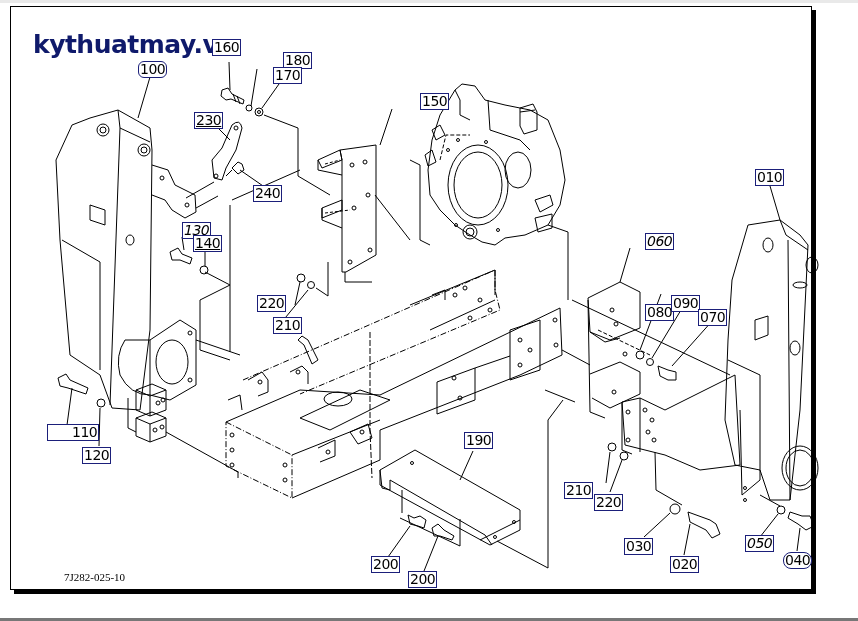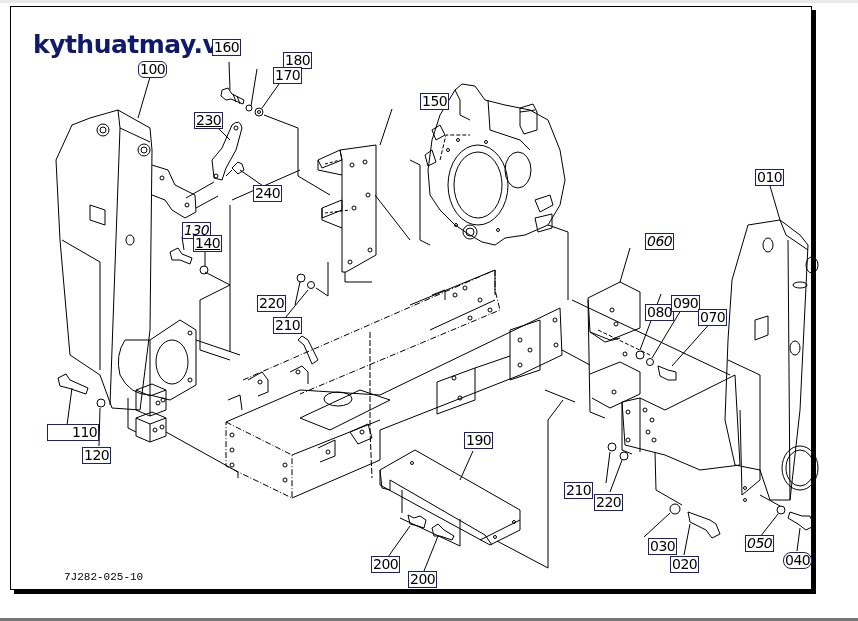--- a/index.html
+++ b/index.html
@@ -3,21 +3,21 @@
 <meta charset="utf-8">
 <style>
   html, body { margin: 0; padding: 0; background: #ffffff; }
   body { width: 858px; height: 621px; position: relative; overflow: hidden; font-family: "DejaVu Sans", sans-serif; }
   .topbar { position: absolute; left: 0; top: 0; width: 858px; height: 3px; background: #e9e9e9; }
   .bottombar { position: absolute; left: 0; top: 618px; width: 858px; height: 3px; background: #777; }
   .frame { position: absolute; left: 10px; top: 6px; width: 800px; height: 582px; border: 1px solid #000; background: #fff; box-shadow: 4px 4px 0 #000; }
   svg.drawing { position: absolute; left: 0; top: 0; width: 858px; height: 621px; }
   .watermark { position: absolute; left: 14px; top: 30px; font-family: "DejaVu Sans", sans-serif; font-weight: bold; font-size: 25px; color: #0f1a6b; letter-spacing: -0.5px; line-height: 30px; margin-left: 19px; }
   .callout { position: absolute; font-family: "DejaVu Sans", sans-serif; font-size: 14px; line-height: 15px; color: #000; background: #fff; border: 1px solid #1b1f7a; padding: 0 1px; letter-spacing: -0.5px; }
-  .figure-code { position: absolute; left: 64px; top: 571px; font-family: Liberation Mono, monospace; font-size: 11px; color: #000; letter-spacing: 0px; }
+  .figure-code { position: absolute; left: 64px; top: 571px; font-family: Liberation Serif, serif; font-size: 11px; color: #000; letter-spacing: 0px; }
 </style>
 </head>
 <body>
 
 <div class="topbar"></div>
 <div class="frame"></div>
 
 <svg class="drawing" viewBox="0 0 858 621" fill="none" stroke="#000" stroke-width="1">
 
   <g>
@@ -314,21 +314,21 @@
 <div class="callout" style="left:47px;top:424px;padding-left:24px;">110</div>
 <div class="callout" style="left:82px;top:447px;">120</div>
 <div class="callout" style="left:755px;top:169px;">010</div>
 <div class="callout" style="left:645px;top:233px;font-style:italic;">060</div>
 <div class="callout" style="left:645px;top:280px;margin-top:24px;">080</div>
 <div class="callout" style="left:671px;top:295px;">090</div>
 <div class="callout" style="left:698px;top:309px;">070</div>
 <div class="callout" style="left:464px;top:432px;">190</div>
 <div class="callout" style="left:564px;top:482px;">210</div>
 <div class="callout" style="left:594px;top:494px;">220</div>
-<div class="callout" style="left:648px;top:538px;">030</div>
+<div class="callout" style="left:624px;top:538px;">030</div>
 <div class="callout" style="left:670px;top:556px;">020</div>
 <div class="callout" style="left:745px;top:535px;font-style:italic;">050</div>
 <div class="callout" style="left:783px;top:552px;border-radius:8px;">040</div>
 <div class="callout" style="left:371px;top:556px;">200</div>
 <div class="callout" style="left:408px;top:571px;">200</div>
 
 <div class="figure-code">7J282-025-10</div>
 
 <div class="bottombar"></div>
 

